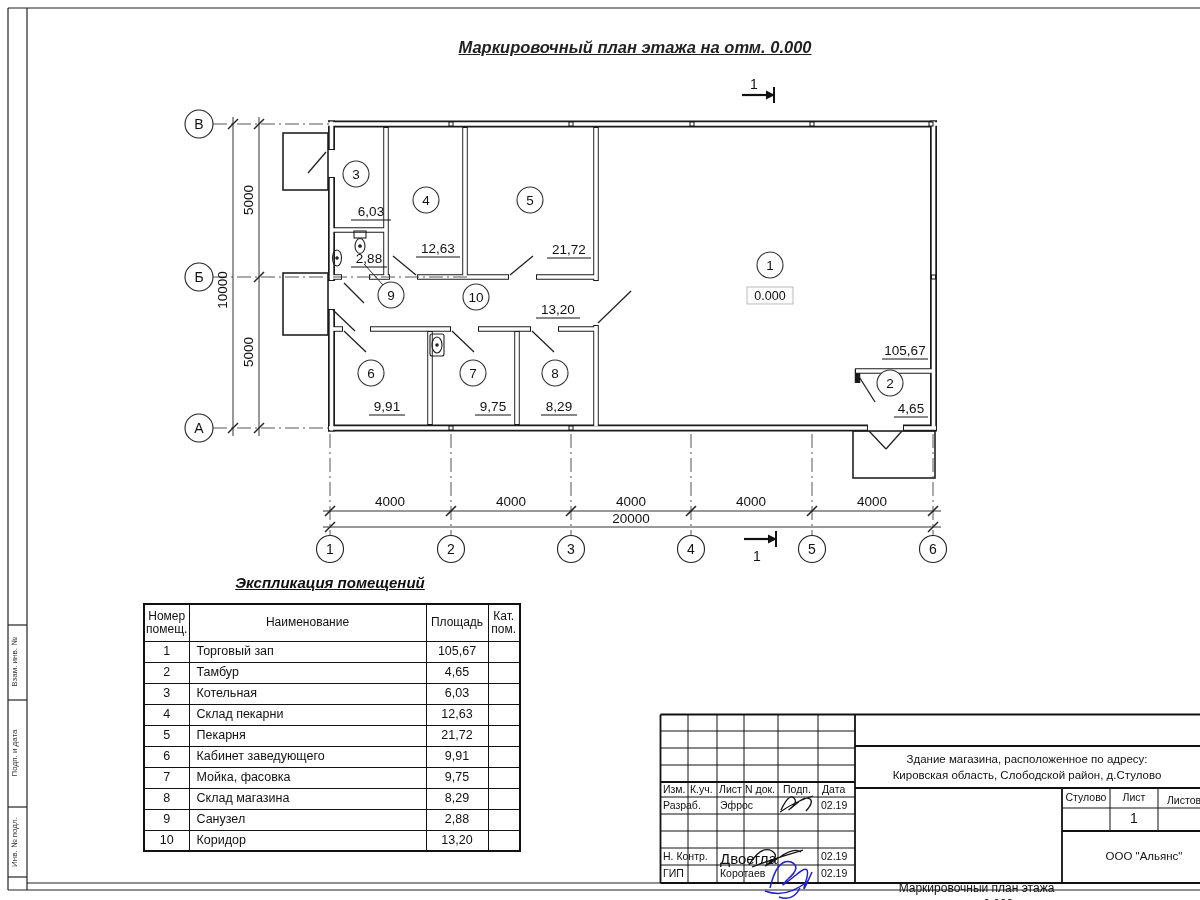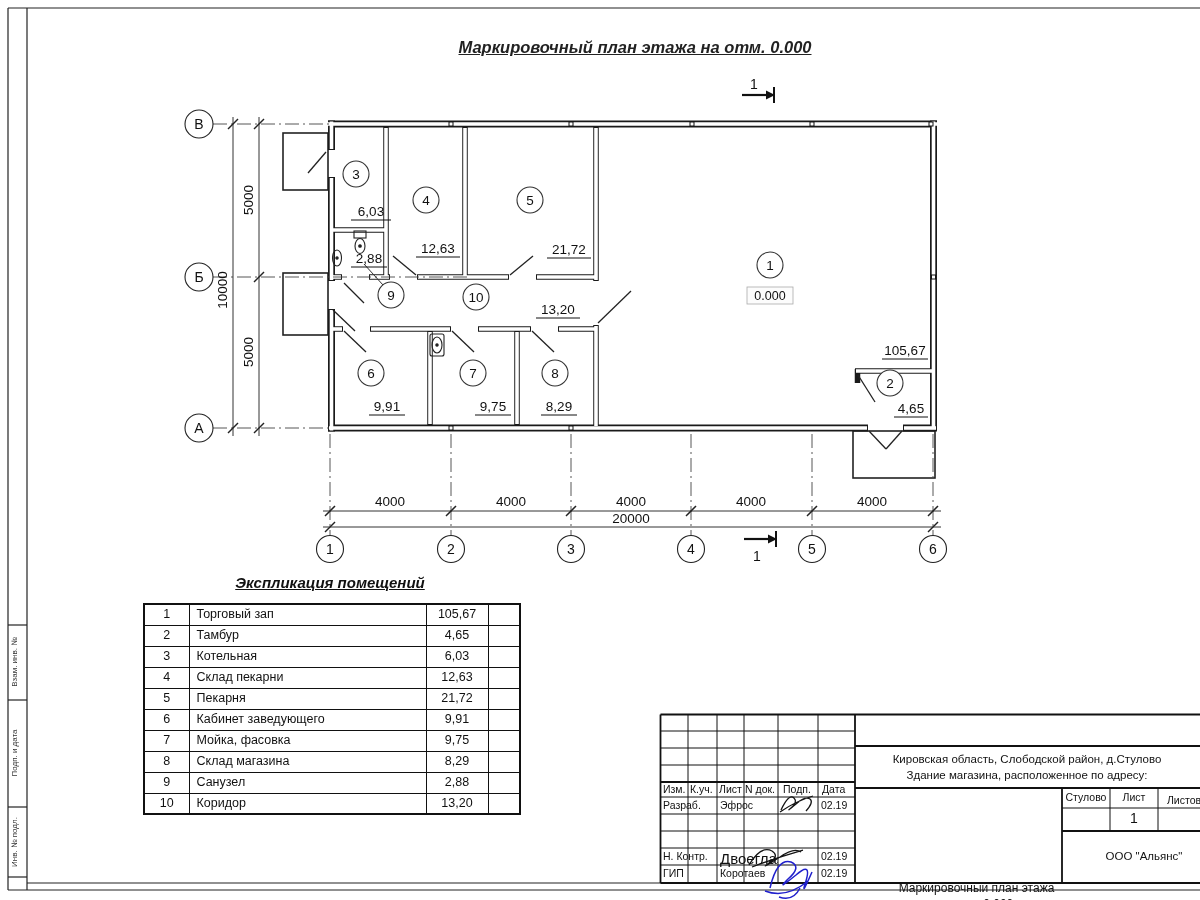--- a/index.html
+++ b/index.html
@@ -328,20 +328,32 @@
 <div class="abs expl-title ctr" style="left:215px;top:574px;width:230px;">Экспликация помещений</div>
 
 <table class="expl abs" style="left:143px;top:603px;width:376px;">
   <colgroup>
         <col style="width:45px">
         <col style="width:237px">
         <col style="width:62px">
         <col style="width:32px">
       </colgroup>
   <tbody>
+        <tr style="height:37px;">
+    <th>
+      <div>Номер</div>
+            <div>помещ.</div>
+    </th>
+    <th>Наименование</th>
+    <th>Площадь</th>
+    <th>
+      <div>Кат.</div>
+            <div>пом.</div>
+    </th>
+  </tr>
   <tr style="height:21px;">
     <td class="cell-num">1</td>
     <td class="cell-name">Торговый зап</td>
     <td class="cell-area">105,67</td>
     <td></td>
   </tr>
   <tr style="height:21px;">
     <td class="cell-num">2</td>
     <td class="cell-name">Тамбур</td>
     <td class="cell-area">4,65</td>
@@ -411,22 +423,22 @@
 
 <div class="abs tb-text" style="left:663px;top:851px;width:70px;">Н. Контр.</div>
 <div class="abs tb-text" style="left:720px;top:851px;width:58px;font-size:15px;">Двоеглазов</div>
 <div class="abs tb-text" style="left:821px;top:851px;width:32px;">02.19</div>
 
 <div class="abs tb-text" style="left:663px;top:868px;width:54px;">ГИП</div>
 <div class="abs tb-text" style="left:720px;top:868px;width:56px;">Коротаев</div>
 <div class="abs tb-text" style="left:821px;top:868px;width:32px;">02.19</div>
 
 <div class="abs ctr" style="left:858px;top:752px;width:338px;font-size:11.5px;line-height:1.35;">
+  <div>Здание магазина, расположенное по адресу:</div>
   <div>Кировская область, Слободской район, д.Стулово</div>
-  <div>Здание магазина, расположенное по адресу:</div>
 </div>
 
 <div class="abs ctr tb-text" style="left:1062px;top:792px;width:48px;">Стулово</div>
 <div class="abs ctr tb-text" style="left:1110px;top:792px;width:48px;">Лист</div>
 <div class="abs ctr tb-text" style="left:1160px;top:795px;width:48px;">Листов</div>
 <div class="abs ctr" style="left:1110px;top:810px;width:48px;font-size:14px;">1</div>
 
 <div class="abs ctr" style="left:857px;top:881px;width:239px;font-size:12px;line-height:1.3;">
   <div>Маркировочный план этажа</div>
   <div>на отм. 0.000</div>

